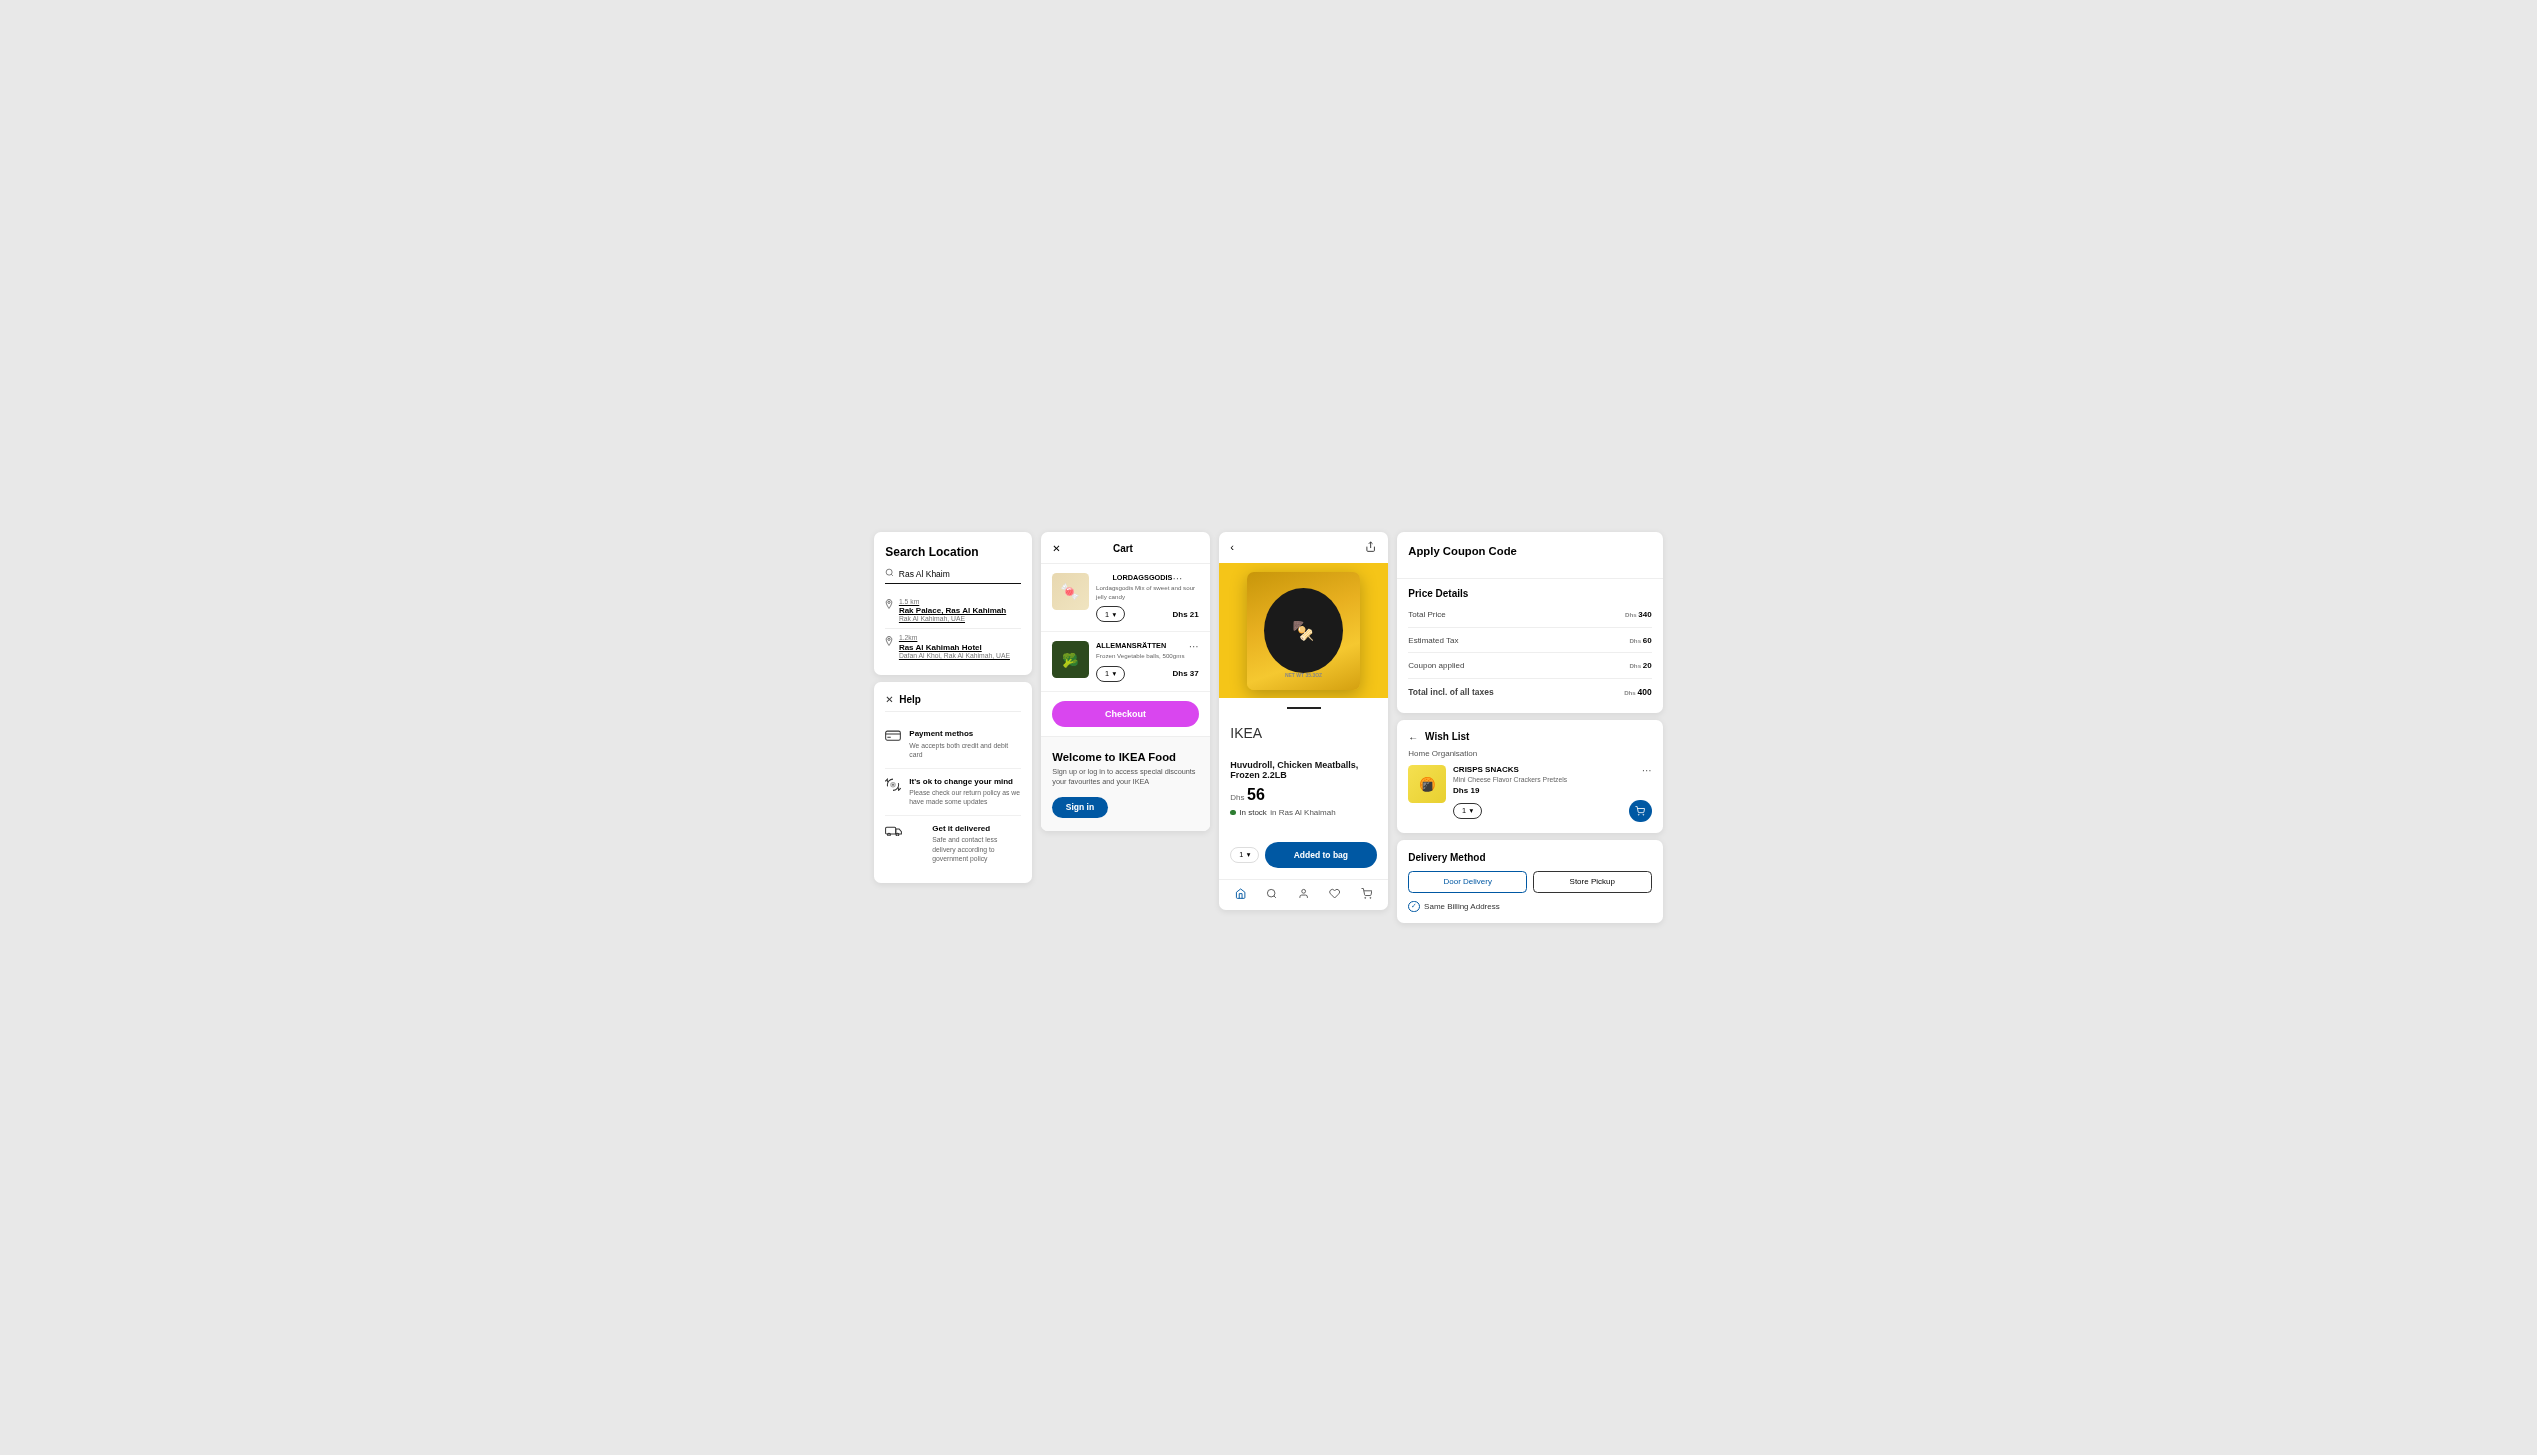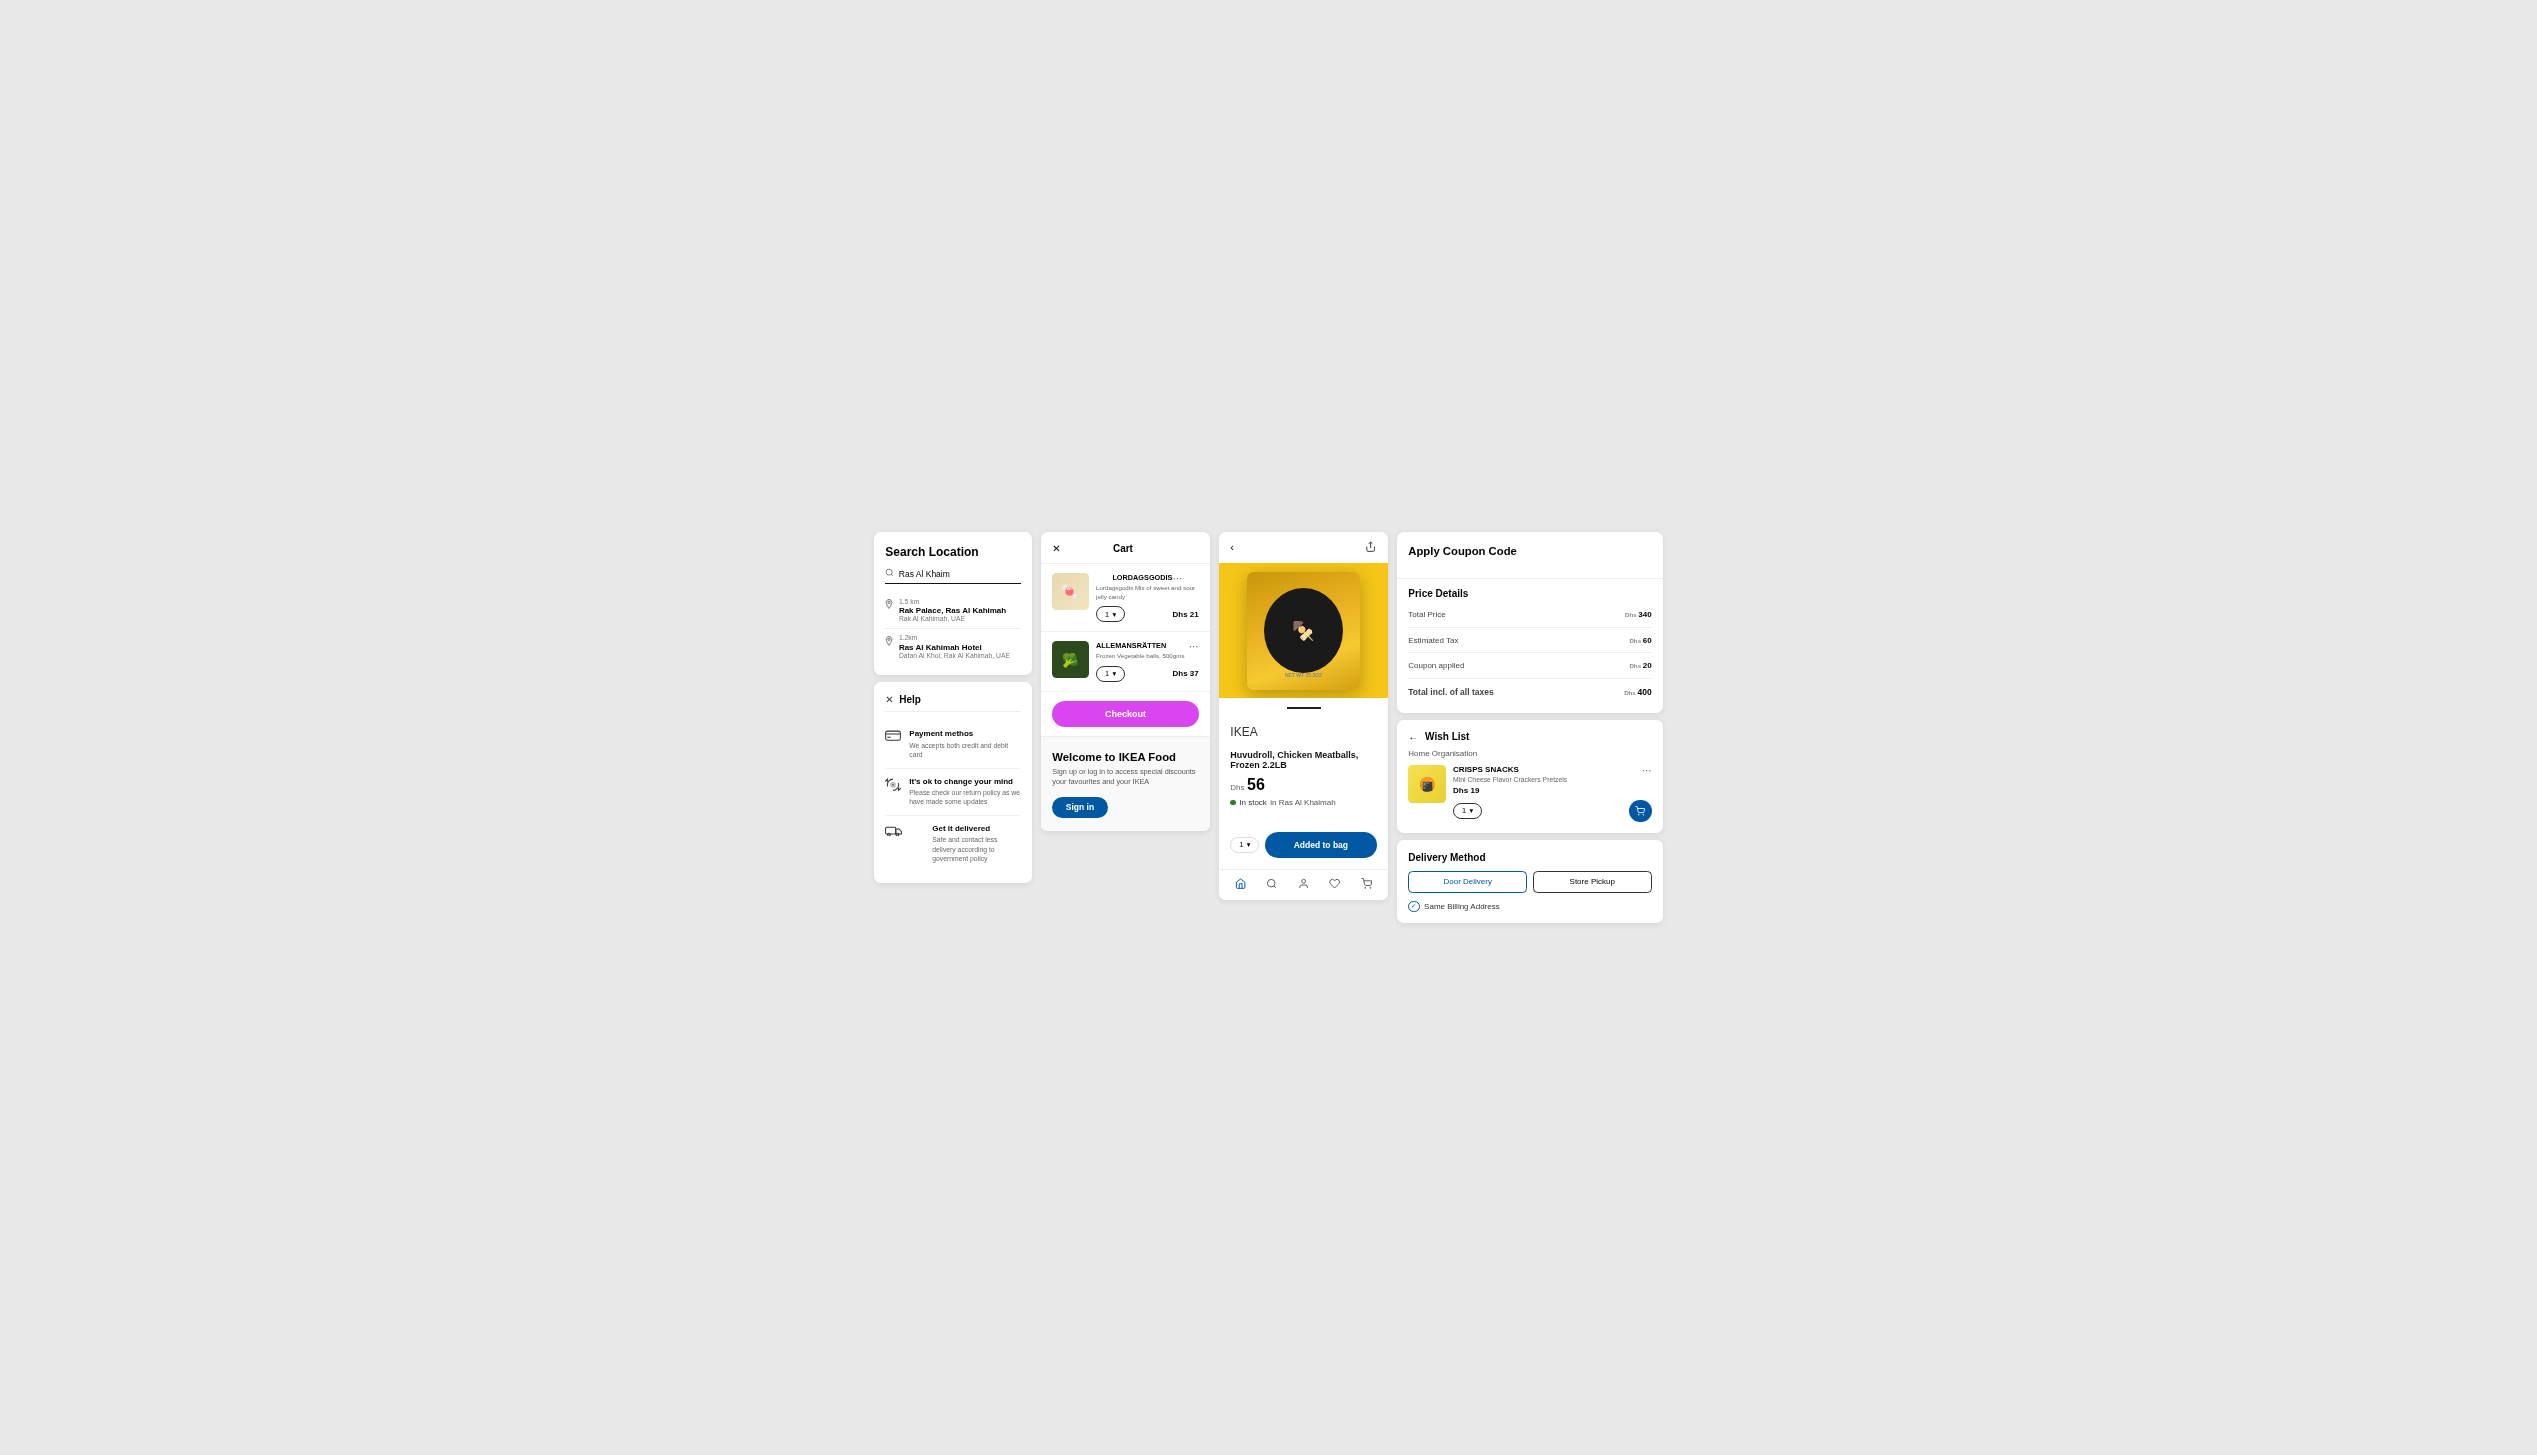--- a/index.html
+++ b/index.html
@@ -59,20 +59,21 @@
     .search-icon-svg {
       color: #555;
     }
     .location-result {
       display: flex;
       align-items: flex-start;
       gap: 5.6px;
       padding: 5.6px 0;
       border-bottom: 0.6px solid #eee;
       cursor: pointer;
+      text-decoration: underline;
     }
     .location-result:last-child { border-bottom: none; }
     .loc-icon { margin-top: 1.1px; flex-shrink: 0; }
     .loc-name { font-size: 8px; font-weight: 600; }
     .loc-sub { font-size: 6.8px; color: #777; }
     .loc-dist { font-size: 6.8px; color: #777; margin-bottom: 1.1px; }
 
     
     .help-panel {
       padding: 11.3px;
@@ -212,21 +213,21 @@
       position: relative;
       overflow: hidden;
     }
     .product-image-divider {
       height: 2.3px;
       background: #222;
       width: 34px;
       margin: 4.5px auto;
     }
     .product-details { padding: 9px 11.3px; }
-    .product-brand { font-size: 12px; color: #333; font-weight: 500; margin-bottom: 11px; }
+    .product-brand { font-size: 14px; color: #333; font-weight: 500; margin-bottom: 19px; }
     .product-name { font-size: 9px; font-weight: 700; margin-bottom: 5.6px; color: #111; }
     .product-price { font-size: 16px; font-weight: 700; }
     .price-currency { font-size: 8px; font-weight: 400; color: #666; }
     .stock-status {
       display: flex;
       align-items: center;
       gap: 3.4px;
       font-size: 8px;
       margin: 4.5px 0 9px;
     }

